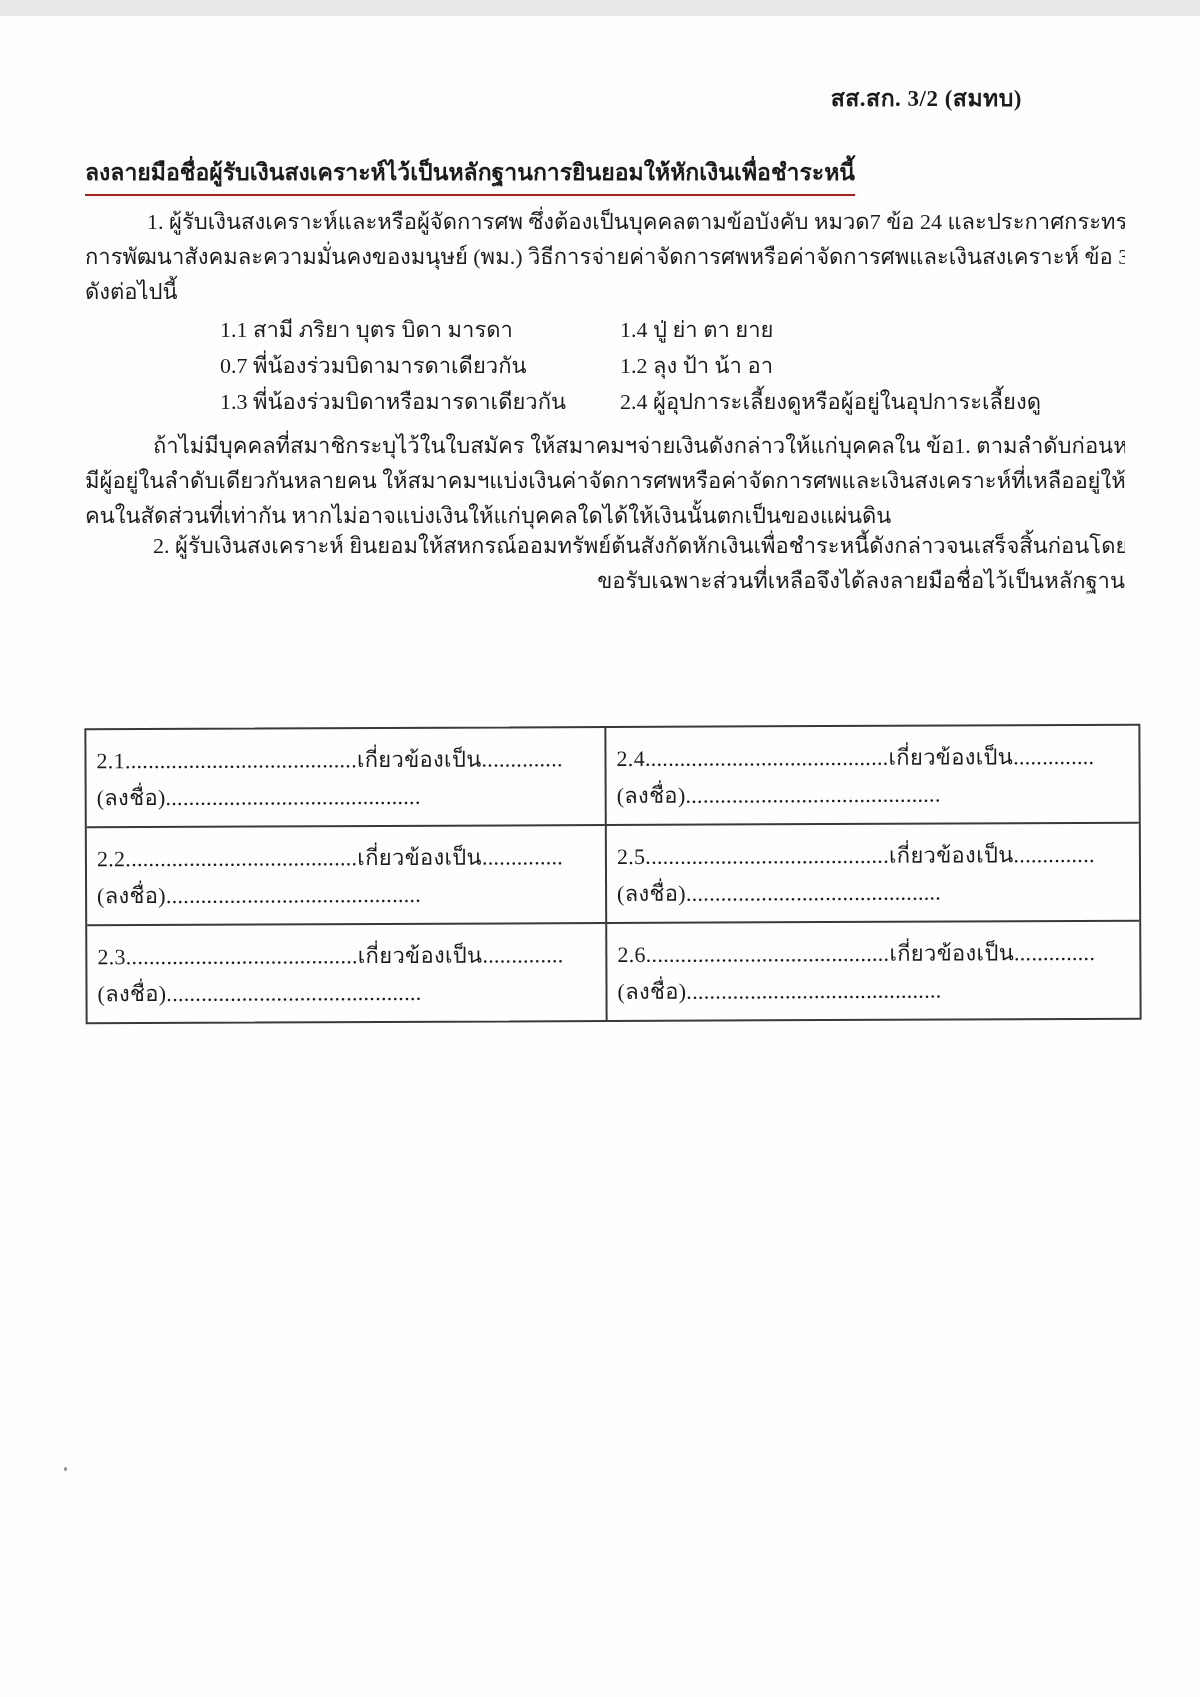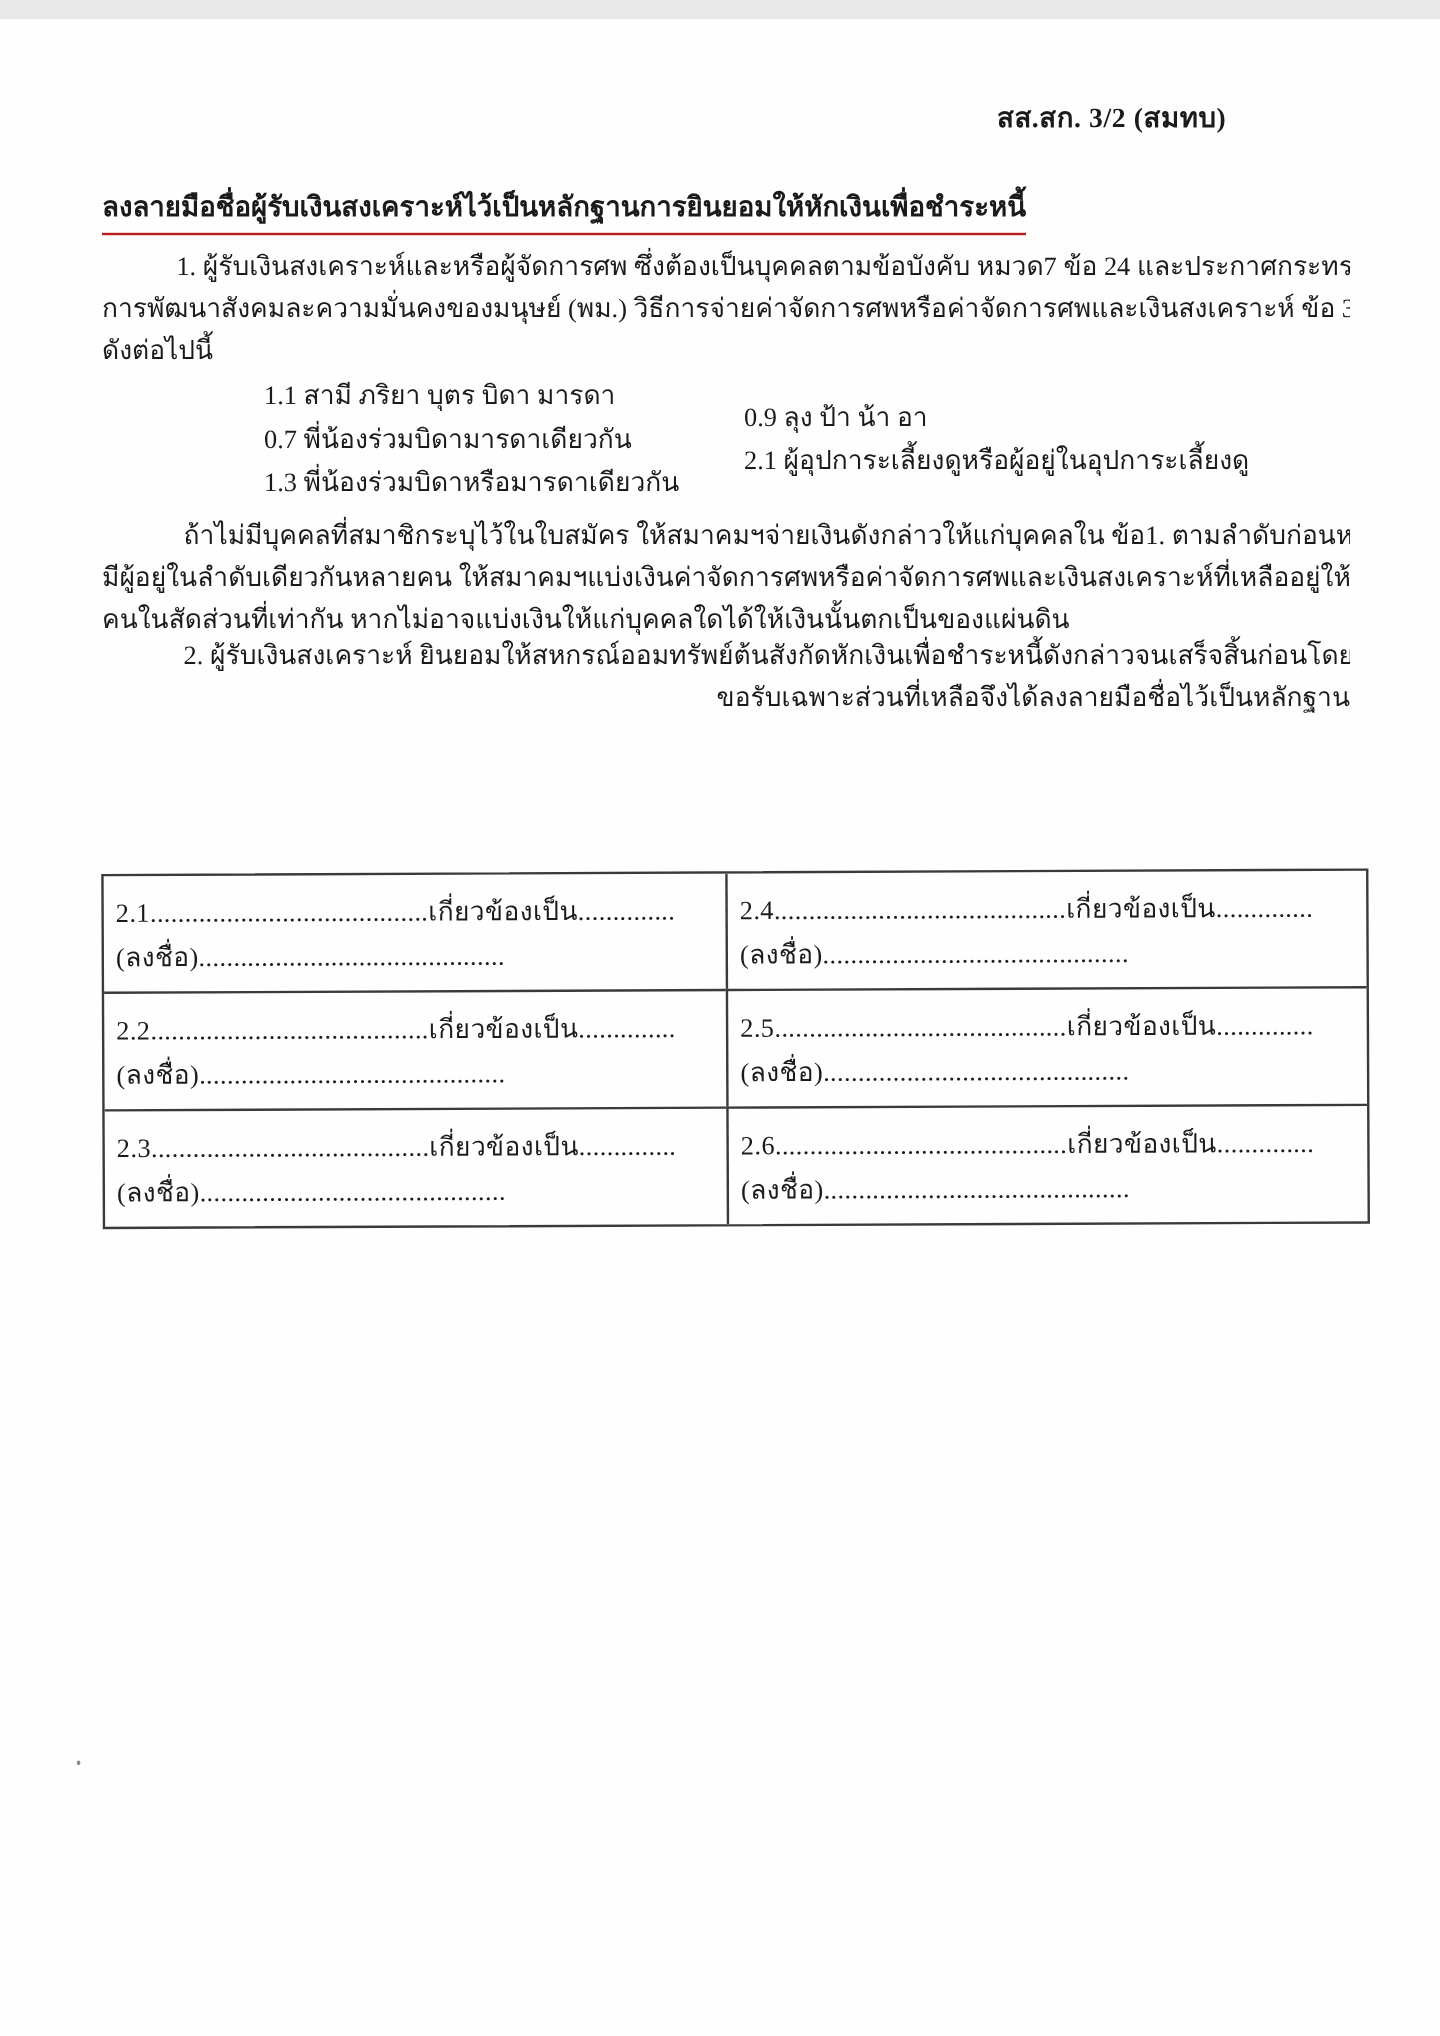--- a/index.html
+++ b/index.html
@@ -111,22 +111,23 @@
     <div class="tline">ดังต่อไปนี้</div>
   </div>
 
   <div class="list-cols">
     <div class="list-col left">
       <div class="list-item">1.1 สามี ภริยา บุตร บิดา มารดา</div>
       <div class="list-item">0.7 พี่น้องร่วมบิดามารดาเดียวกัน</div>
       <div class="list-item">1.3 พี่น้องร่วมบิดาหรือมารดาเดียวกัน</div>
     </div>
     <div class="list-col right">
-      <div class="list-item">0.9 ลุง ป้า น้า อา</div>
-      <div class="list-item">2.1 ผู้อุปการะเลี้ยงดูหรือผู้อยู่ในอุปการะเลี้ยงดู</div>
+      <div class="list-item">1.4 ปู่ ย่า ตา ยาย</div>
+      <div class="list-item">1.2 ลุง ป้า น้า อา</div>
+      <div class="list-item">2.4 ผู้อุปการะเลี้ยงดูหรือผู้อยู่ในอุปการะเลี้ยงดู</div>
     </div>
   </div>
 
   <div class="textblock" id="note">
     <div class="tline indent2">ถ้าไม่มีบุคคลที่สมาชิกระบุไว้ในใบสมัคร ให้สมาคมฯจ่ายเงินดังกล่าวให้แก่บุคคลใน ข้อ1. ตามลำดับก่อนหลัง ถ้า</div>
     <div class="tline">มีผู้อยู่ในลำดับเดียวกันหลายคน ให้สมาคมฯแบ่งเงินค่าจัดการศพหรือค่าจัดการศพและเงินสงเคราะห์ที่เหลืออยู่ให้แก่ทุก</div>
     <div class="tline">คนในสัดส่วนที่เท่ากัน หากไม่อาจแบ่งเงินให้แก่บุคคลใดได้ให้เงินนั้นตกเป็นของแผ่นดิน</div>
   </div>
 
   <div class="textblock" id="clause2">

